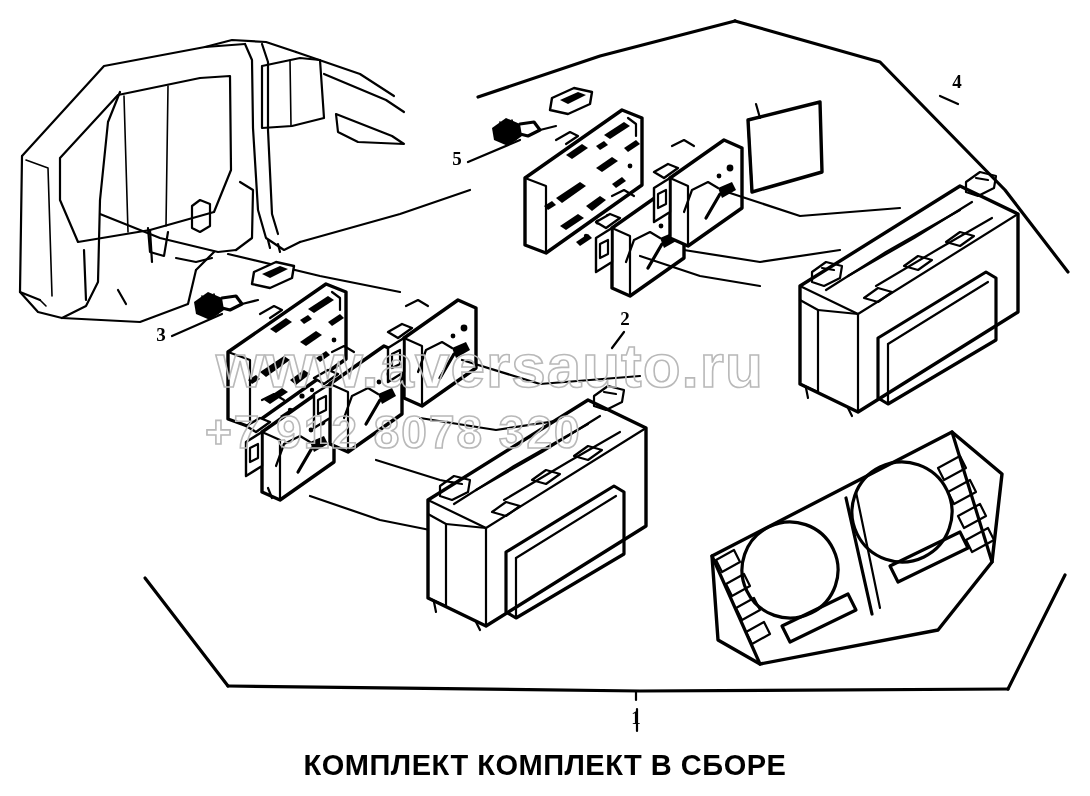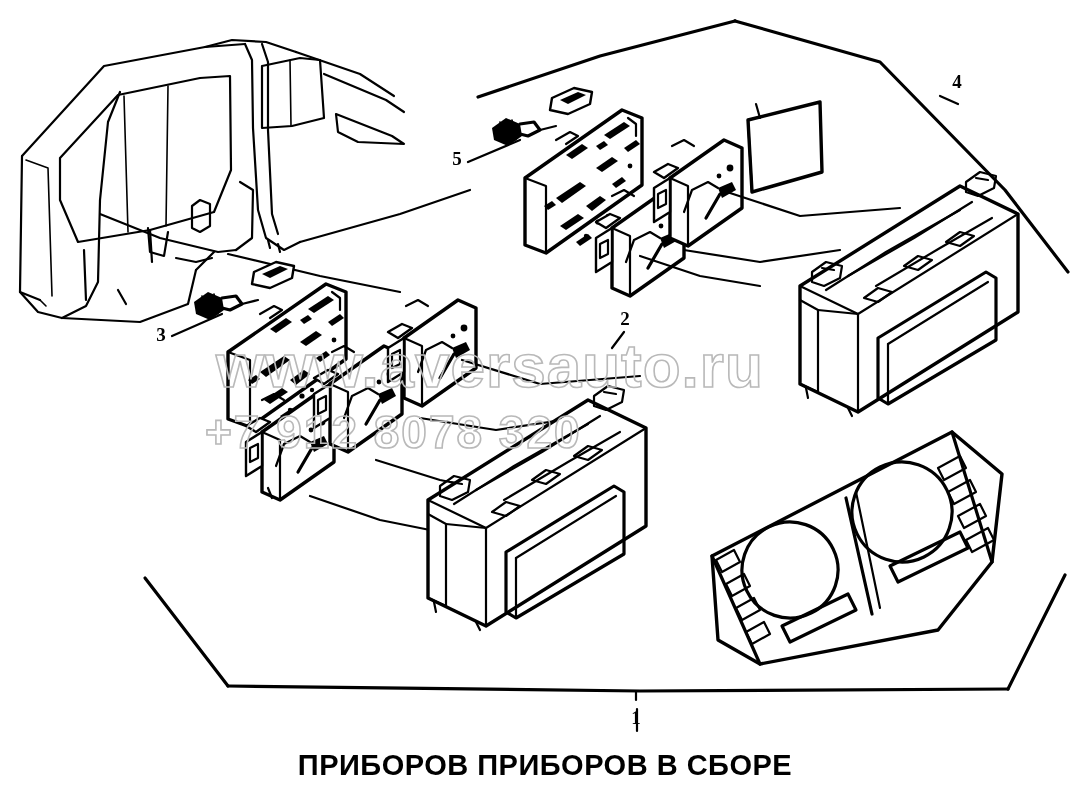--- a/index.html
+++ b/index.html
@@ -339,16 +339,16 @@
       <text class="callout" x="161" y="341" text-anchor="middle">3</text>
       <text class="callout" x="957" y="88" text-anchor="middle">4</text>
       <text class="callout" x="457" y="165" text-anchor="middle">5</text>
     </g>
   </svg>
 
   <div class="wm" id="wm-site">www.aversauto.ru</div>
   <div class="wm" id="wm-phone">+7 912 8078 320</div>
 
   <div id="title-wrap">
-    <div id="diagram-title">ПРИБОРОВ ПРИБОРОВ В СБОРЕ</div>
+    <div id="diagram-title">КОМПЛЕКТ КОМПЛЕКТ В СБОРЕ</div>
   </div>
 
 </div>
 
 </body></html>

